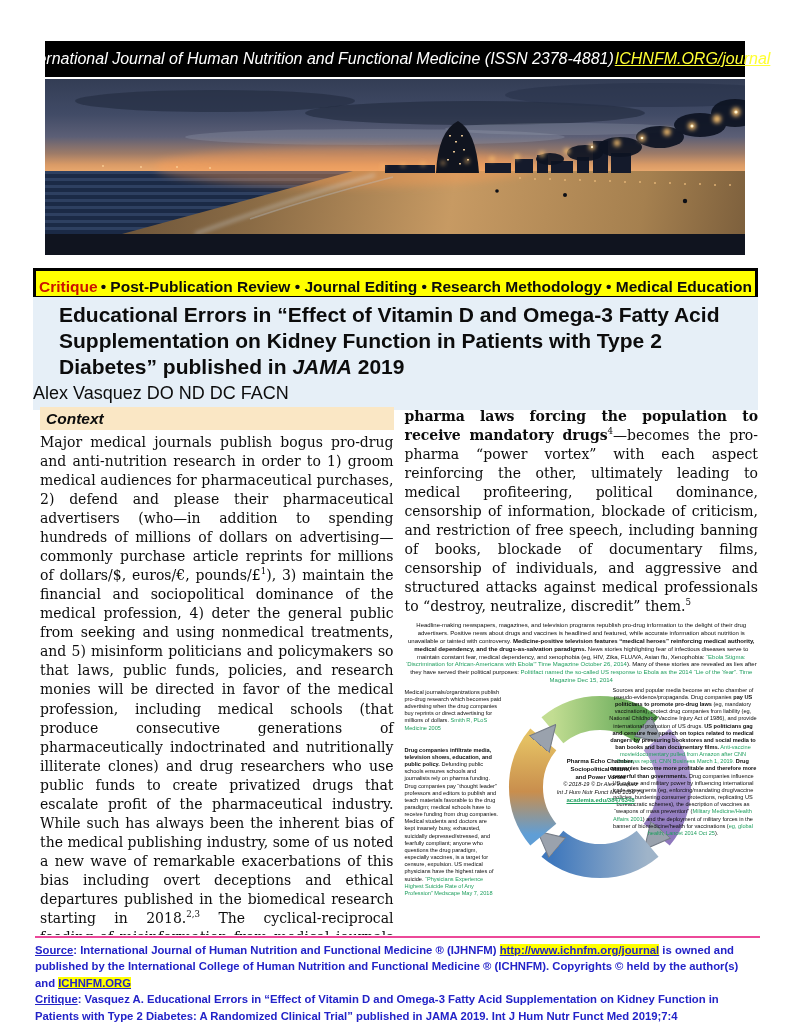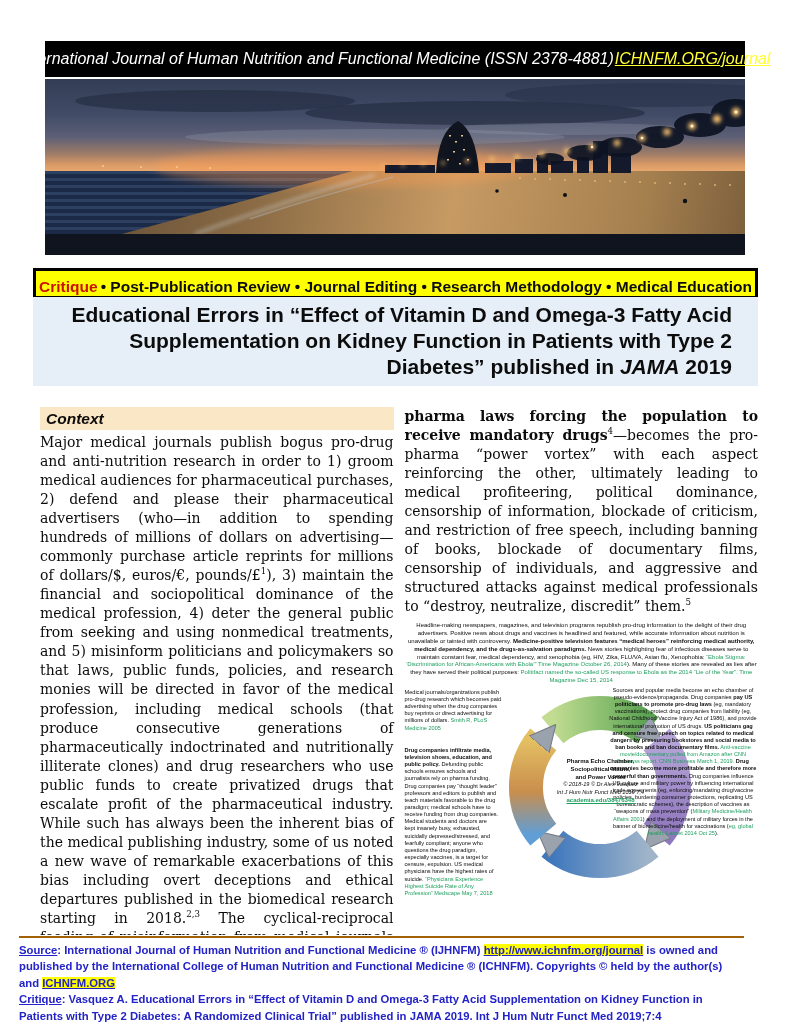--- a/index.html
+++ b/index.html
@@ -24,21 +24,21 @@
   .photo-caption{position:absolute;left:0;bottom:0;width:700px;height:21px;background:#070707;color:#efefef;
                  font-size:12.5px;line-height:20px;text-align:center;}
   .photo svg{position:absolute;left:0;top:0;}
 
   
   .topics{position:absolute;left:33px;top:268px;width:719px;height:25px;background:#ffff00;border:3px solid #000;
           display:flex;align-items:flex-end;justify-content:center;font-weight:bold;font-size:15.5px;white-space:nowrap;}
   .topics .lead{color:#cc1100;margin-right:3px;}
 
   
-  .title-block{position:absolute;left:33px;top:297px;width:725px;background:#e6eff7;text-align:right;padding:5px 0 6px;}
+  .title-block{position:absolute;left:33px;top:297px;width:725px;background:#e6eff7;text-align:left;padding:5px 0 6px;}
   .title{font-weight:bold;font-size:21px;line-height:1.24;padding:0 26px;}
   .author{font-size:18px;margin-top:3px;}
 
   
   .columns{position:absolute;left:40px;top:407px;width:718px;height:528px;display:flex;gap:11px;overflow:hidden;}
   .col{flex:1;font-family:"DejaVu Serif",serif;font-size:14px;line-height:1.36;text-align:justify;}
   .col-head{font-family:"Liberation Sans",sans-serif;font-weight:bold;font-style:italic;font-size:15.5px;
             background:#fae7c5;padding:1px 6px;margin-bottom:3px;}
   sup{font-size:0.62em;line-height:0;}
 
@@ -54,21 +54,21 @@
   .fb-left{left:0;top:60px;width:94px;}
   .fb-right{right:0;top:0;width:150px;text-align:center;}
   .fb-center{left:139px;top:70px;width:114px;text-align:center;font-size:6px;font-weight:bold;line-height:1.35;}
   .fb-center .sm{font-weight:normal;font-style:italic;font-size:5.6px;display:block;}
 
   
   .fig-caption{font-family:"Liberation Sans",sans-serif;font-weight:bold;font-size:13.2px;line-height:1.3;text-align:justify;margin-top:4px;}
   .fig-caption .u{text-decoration:underline;}
 
   
-  .footer{position:absolute;left:19px;top:936px;width:725px;border-top:2px solid #a16207;padding-top:4px;
+  .footer{position:absolute;left:35px;top:936px;width:725px;border-top:2px solid #ec4899;padding-top:4px;
           font-weight:bold;font-size:11.3px;line-height:1.45;color:#2323c8;text-align:left;}
   .footer .lbl{text-decoration:underline;}
   .footer .hl{background:#ffff00;text-decoration:underline;cursor:pointer;}
 </style>
 </head>
 <body>
 
 <div class="page">
 
   <div class="header-bar">
@@ -191,20 +191,21 @@
     </svg>
   </div>
 
   <div class="topics">
     <span class="lead">Critique</span>
     <span>• Post-Publication Review • Journal Editing • Research Methodology • Medical Education</span>
   </div>
 
   <div class="title-block">
     <div class="title"><span>Educational Errors in “Effect of Vitamin D and Omega-3 Fatty Acid Supplementation on Kidney Function in Patients with Type 2 Diabetes” published in </span><i>JAMA</i><span> 2019</span></div>
+    <div class="author">Alex Vasquez DO ND DC FACN</div>
   </div>
 
   <div class="columns">
 
     <div class="col">
       <div class="col-head">Context</div>
       <div><span>Major medical journals publish bogus pro-drug and anti-nutrition research in order to 1) groom medical audiences for pharmaceutical purchases, 2) defend and please their pharmaceutical advertisers (who—in addition to spending hundreds of millions of dollars on advertising—commonly purchase article reprints for millions of dollars/$, euros/€, pounds/£</span><sup>1</sup><span>), 3) maintain the financial and sociopolitical dominance of the medical profession, 4) deter the general public from seeking and using nonmedical treatments, and 5) misinform politicians and policymakers so that laws, public funds, policies, and research monies will be directed in favor of the medical profession, including medical schools (that produce consecutive generations of pharmaceutically indoctrinated and nutritionally illiterate clones) and drug researchers who use public funds to create privatized drugs that escalate profit of the pharmaceutical industry. While such has always been the inherent bias of the medical publishing industry, some of us noted a new wave of remarkable exacerbations of this bias including overt deceptions and ethical departures published in the biomedical research starting in 2018.</span><sup>2,3</sup><span> The cyclical-reciprocal feeding of misinformation from medical journals and drug companies to medical students, physicians, policymakers, the media (e.g., television, magazines, and newspapers—all of which receive millions of $/€/£ in drug company advertising) creates the pro-pharma “echo chamber” which—when </span></div>
     </div>
 
     <div class="col">

